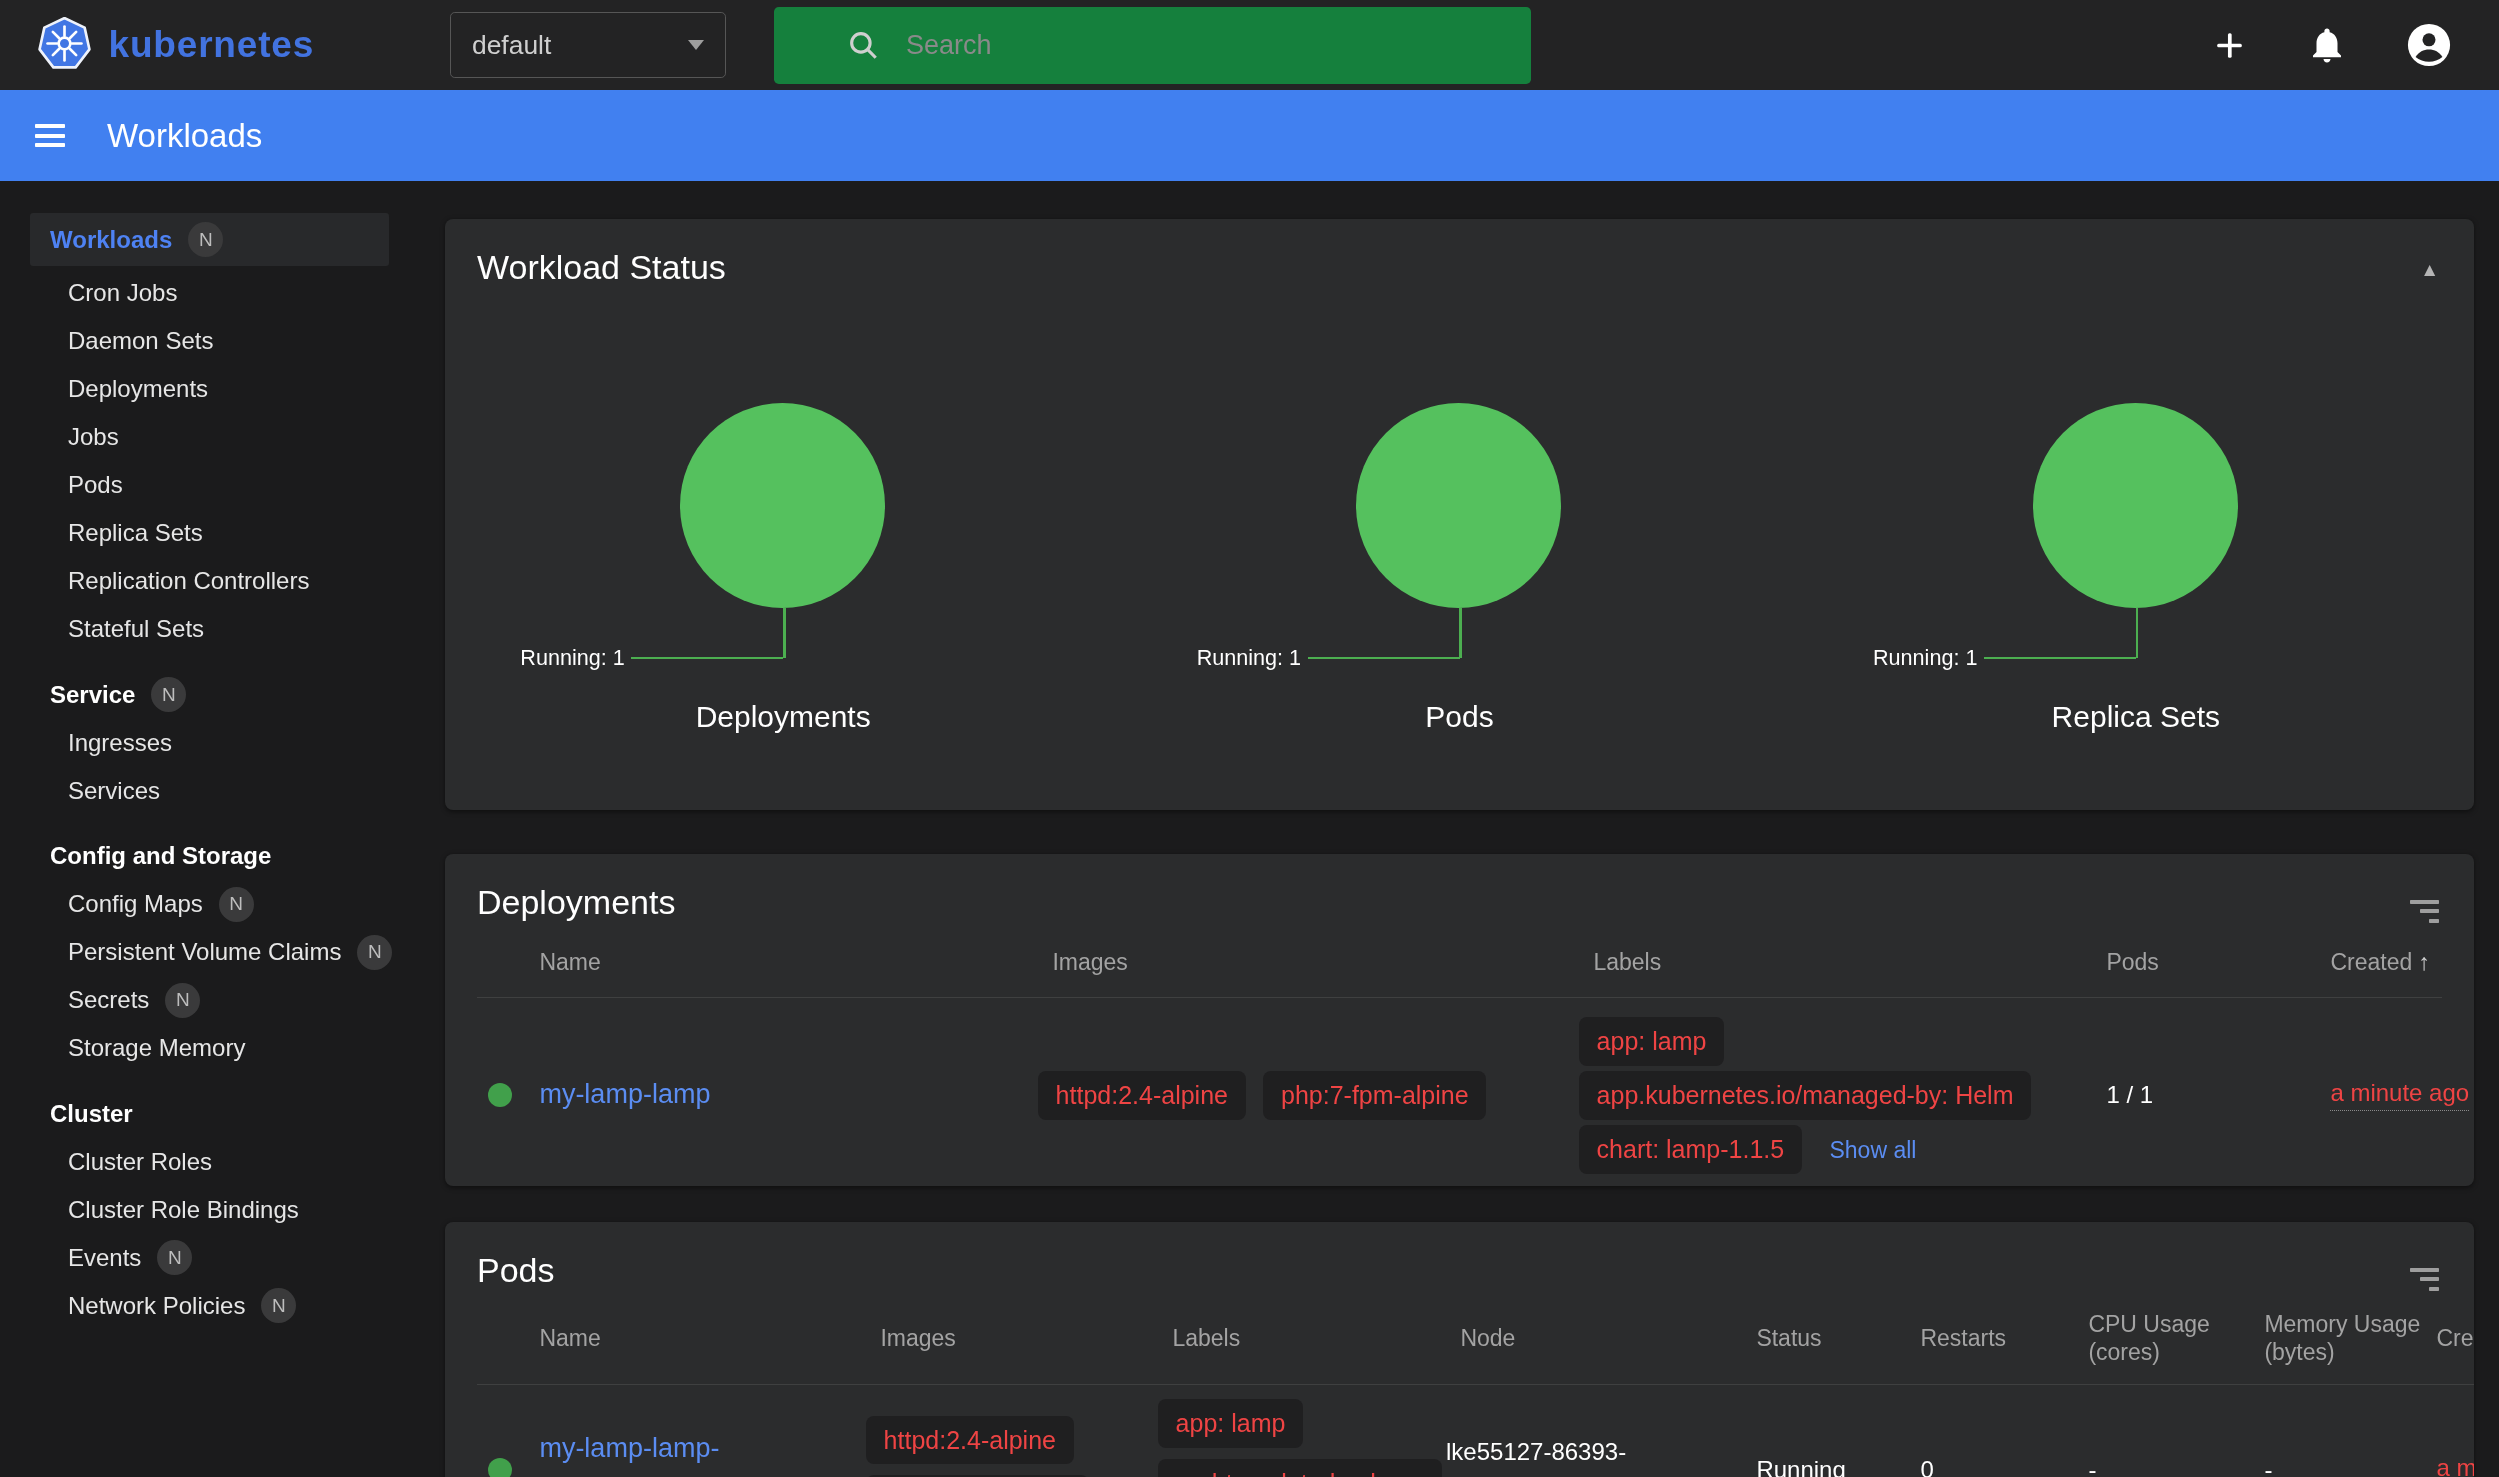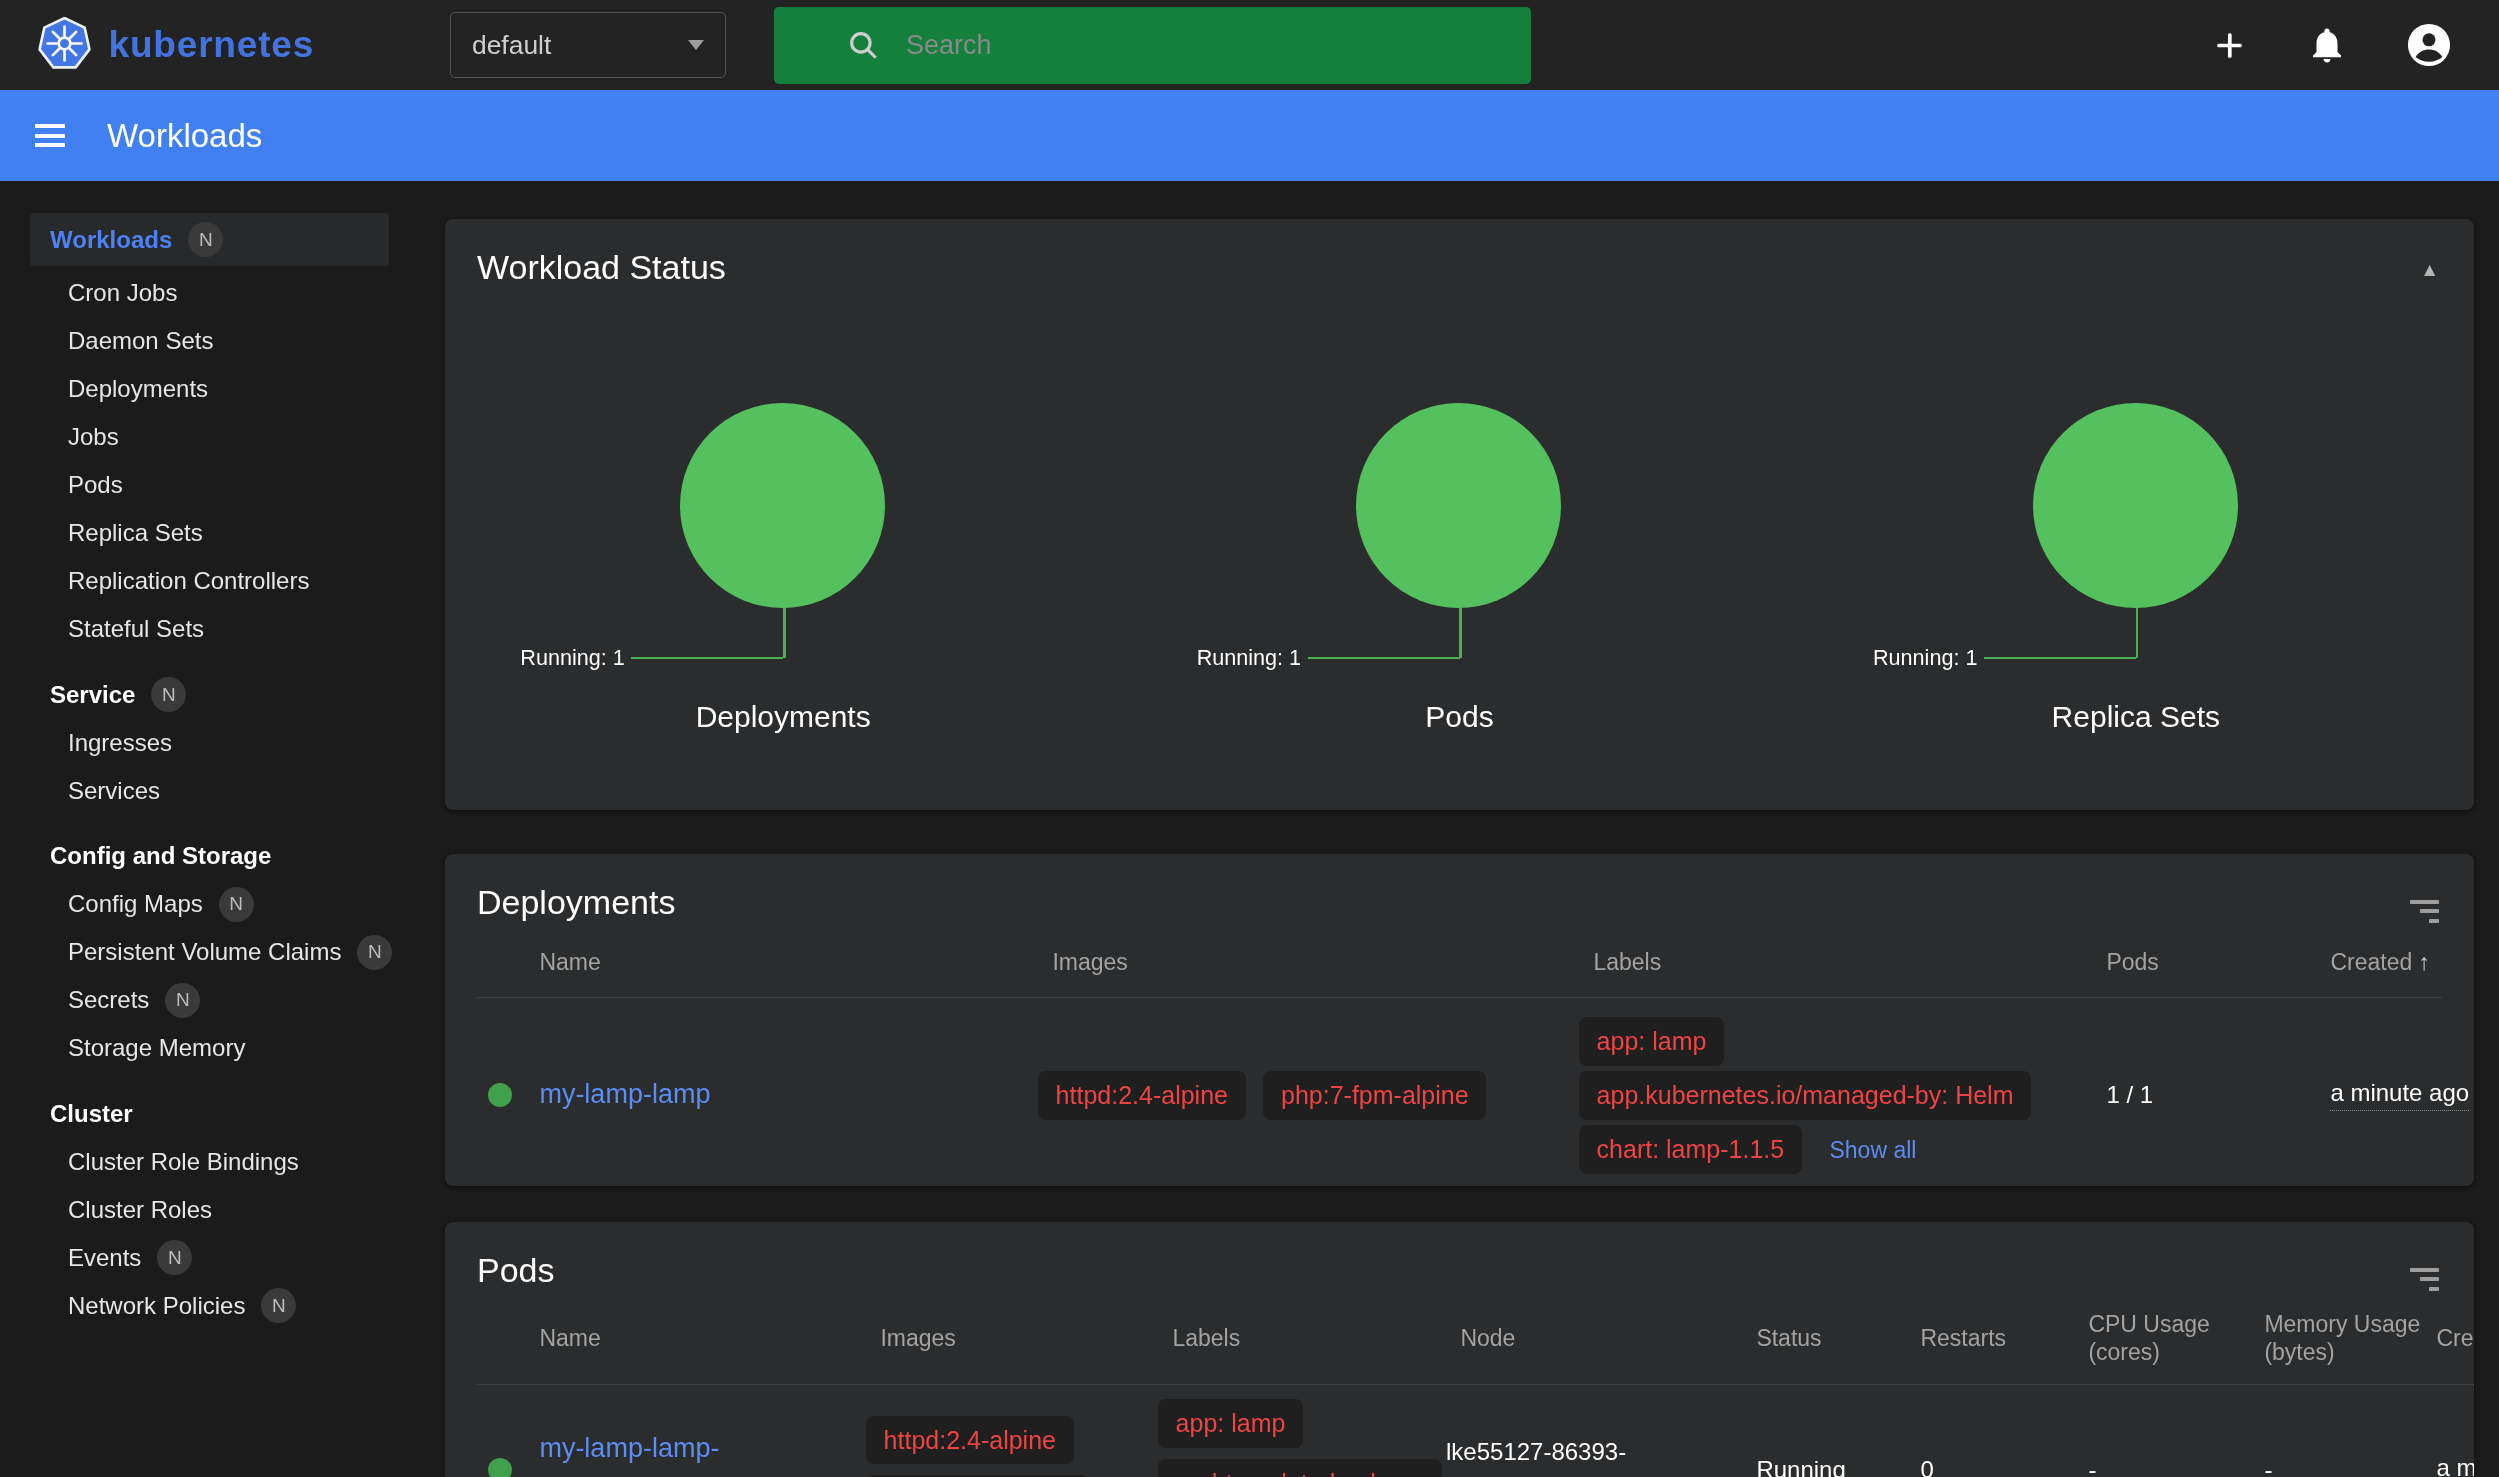--- a/index.html
+++ b/index.html
@@ -88,21 +88,21 @@
   .dot { width:24px; height:24px; border-radius:50%; background:#41a04b; margin-left:11.2px; }
   a.res-link { color:#5b8df2; text-decoration:none; font-size:27px; cursor:pointer; }
   .name-cell { padding-left:14.4px; line-height:1.55; word-break:break-word; padding-right:20px; }
   .chip { display:inline-block; background:#1f1f20; border-radius:8px; padding:8px 17.6px;
           font-size:25px; color:#ef4444; line-height:1.3; }
   .chip-row .chip { margin-right:11.2px; }
   .label-line { margin:5.6px 0; }
   .chips-col .chip { margin:5.6px 0; }
   .chip.narrow { max-width:284px; word-break:break-word; }
   .showall { color:#5b8df2; font-size:23px; margin-left:21px; text-decoration:none; cursor:pointer; }
-  .created-val { display:inline-block; color:#ffffff; border-bottom:1.6px dotted #8a8a8a;
+  .created-val { display:inline-block; color:#ef4444; border-bottom:1.6px dotted #8a8a8a;
                  padding-bottom:3.2px; white-space:nowrap; cursor:pointer; }
   .node-cell { line-height:1.45; padding-right:24px; word-break:break-word; }
   .sort-arrow { font-size:23px; color:#cfcfcf; margin-left:6.4px; }
 </style>
 </head>
 <body>
 
 <header class="topbar">
   <div class="logo-block">
     <span>
@@ -229,24 +229,24 @@
       <span class="nbadge">N</span>
     </div>
     <div class="si">
         <span class="si-label">Storage Memory</span>
       </div>
 
     <div class="si top">
       <span class="si-label">Cluster</span>
     </div>
     <div class="si">
+        <span class="si-label">Cluster Roles</span>
+      </div>
+    <div class="si">
         <span class="si-label">Cluster Role Bindings</span>
-      </div>
-    <div class="si">
-        <span class="si-label">Cluster Roles</span>
       </div>
     <div class="si">
       <span class="si-label">Events</span>
       <span class="nbadge">N</span>
     </div>
     <div class="si">
       <span class="si-label">Network Policies</span>
       <span class="nbadge">N</span>
     </div>
   </aside>

